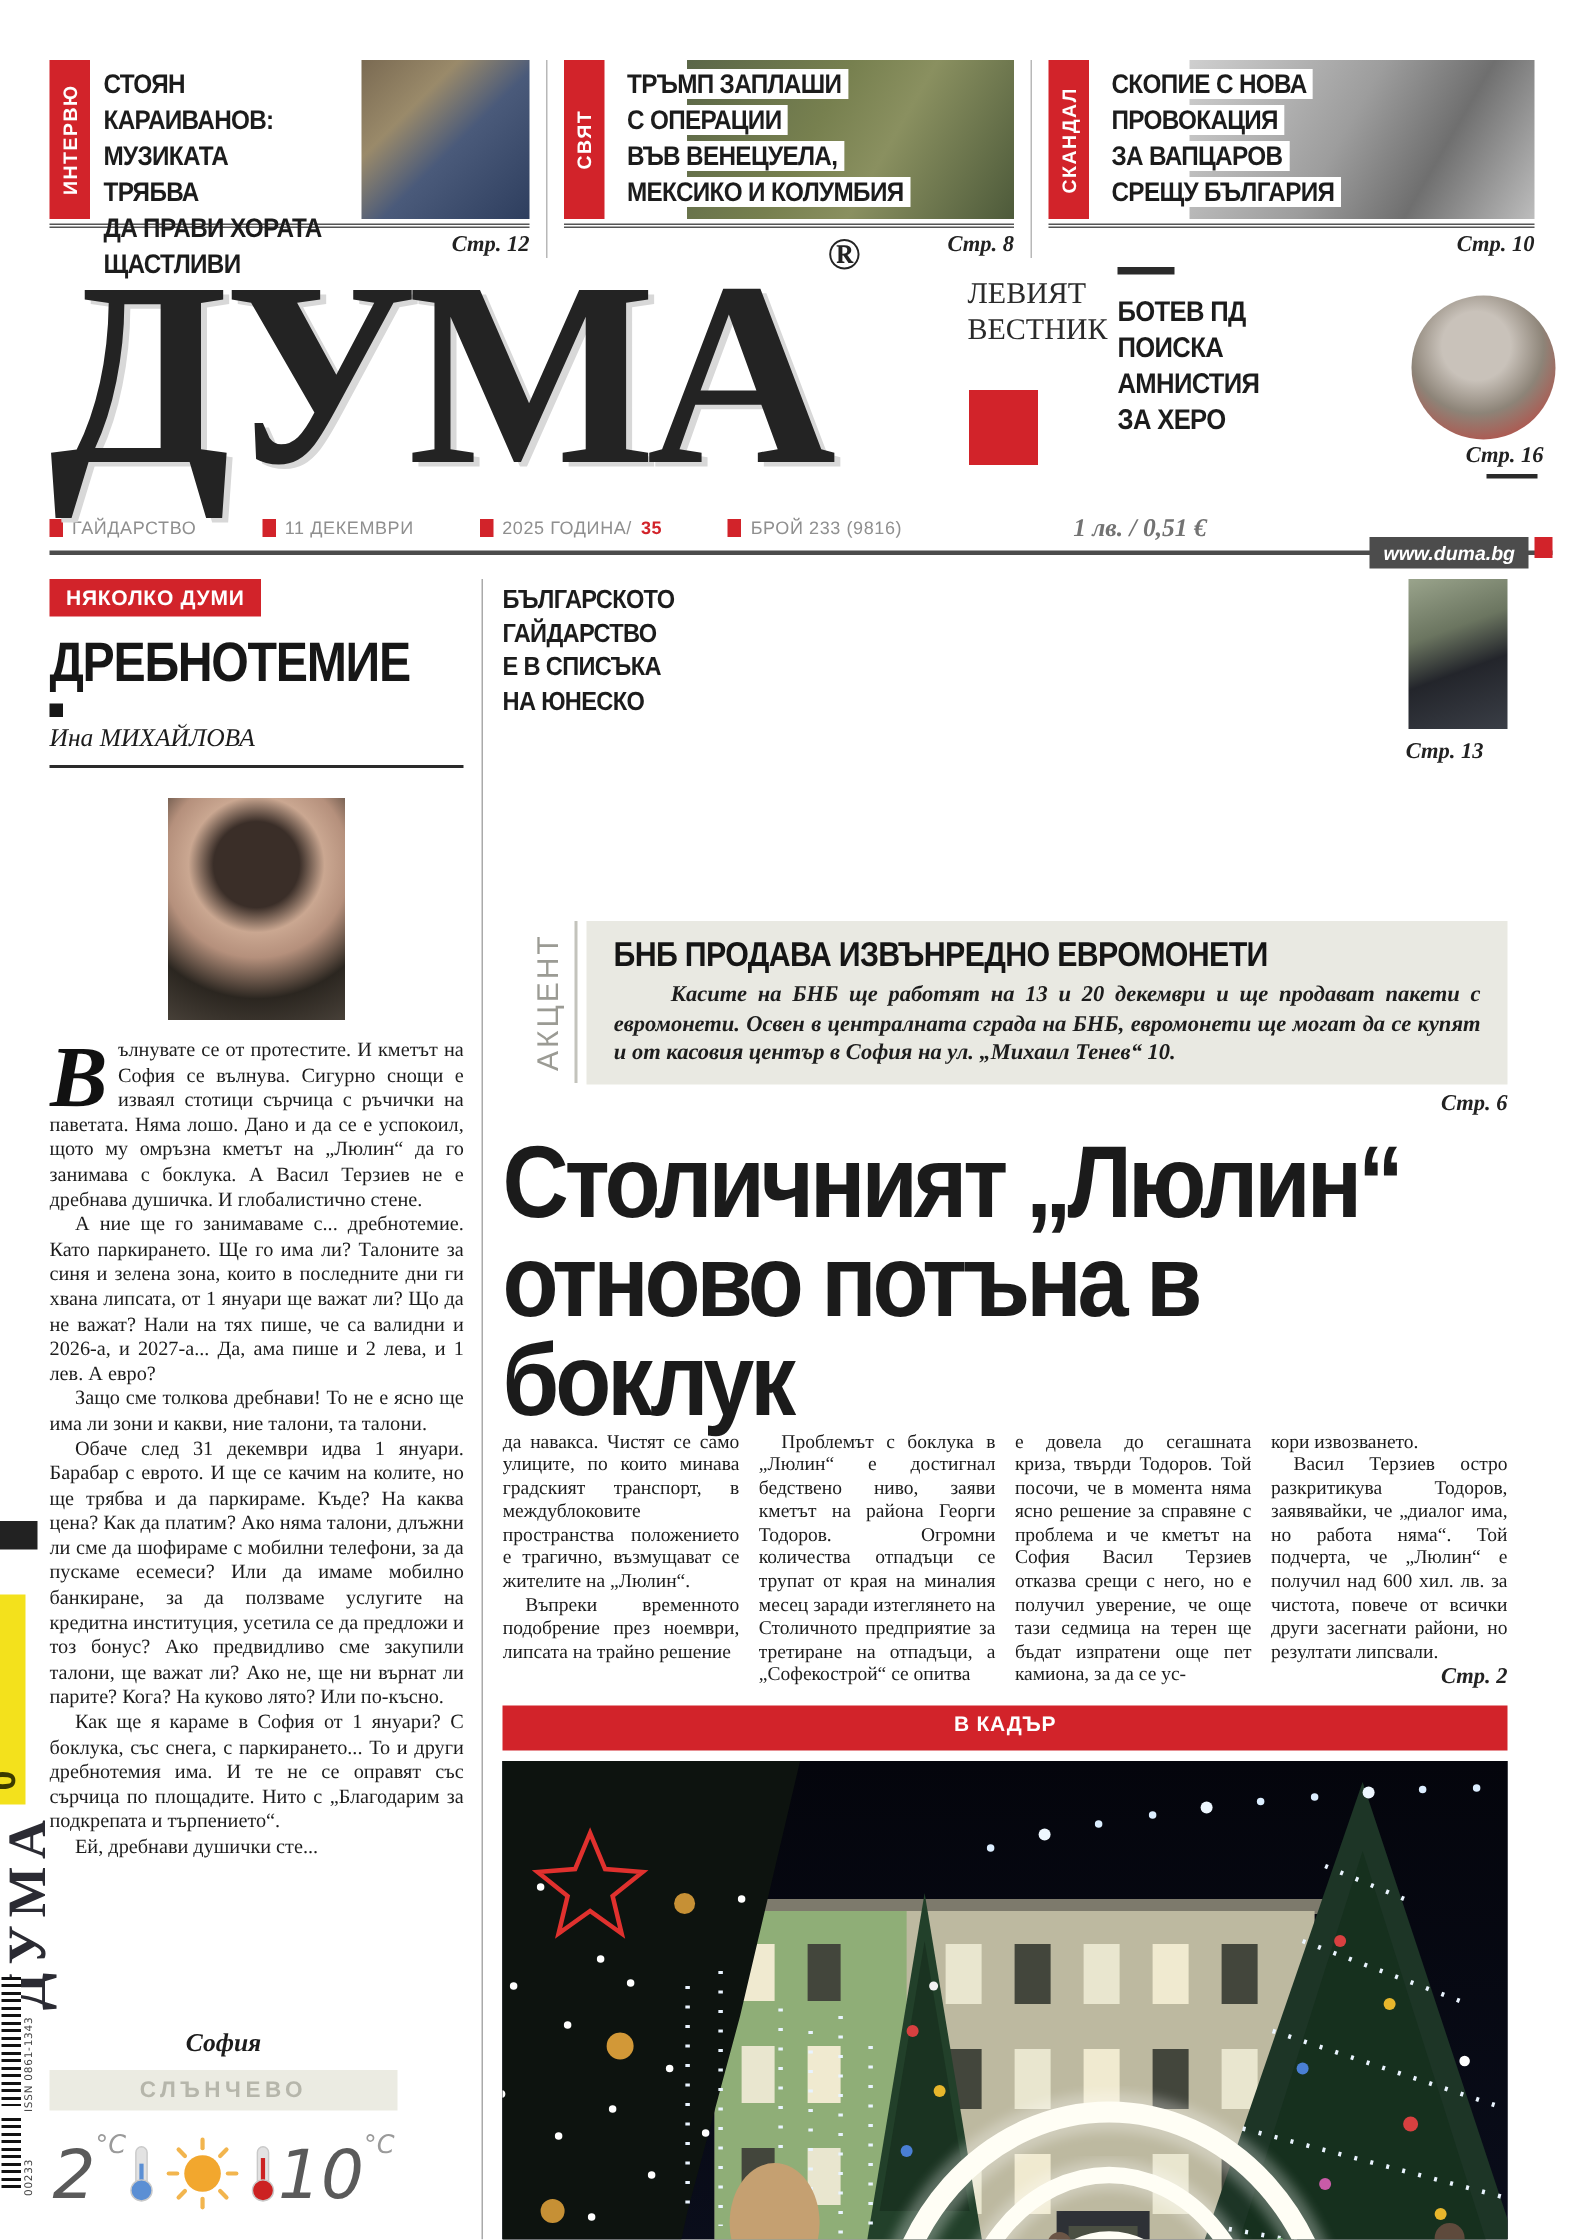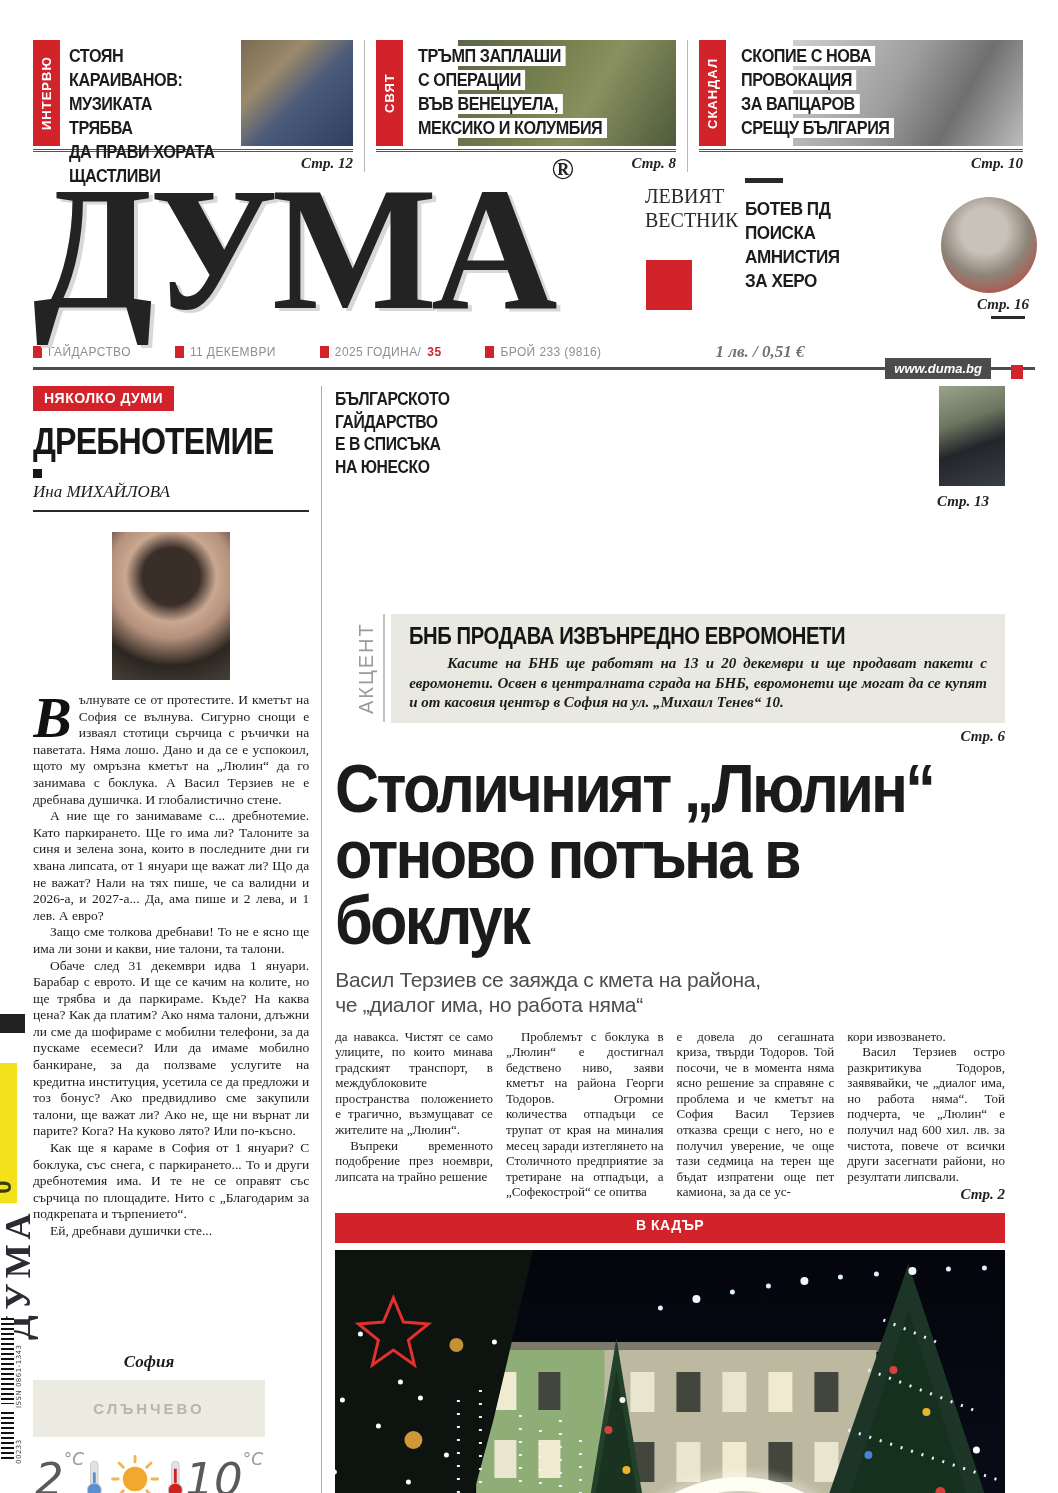--- a/index.html
+++ b/index.html
@@ -46,21 +46,21 @@
   .promo-underline { width:34px; height:3px; background:#2a2a2a; margin:3px 12px 0 auto; }
 
   
   .dateline { display:flex; align-items:center; margin-top:4px; height:20px; }
   .dl-item { display:flex; align-items:center; gap:6px; color:#8f8f8f;
              font:12px "Liberation Sans",sans-serif; letter-spacing:0.4px; margin-right:44px; }
   .sq { width:9px; height:12px; background:#d2232a; display:inline-block; }
   .dl-red { color:#d2232a; font-weight:bold; }
   .price { font:bold italic 17px "Liberation Serif",serif; color:#737373; margin-left:70px; }
   .main-rule { position:relative; height:3px; background:#4c4c4c; margin-top:5px; }
-  .site-wrap { position:absolute; right:12px; top:-9px; display:flex; align-items:flex-end; gap:20px; }
+  .site-wrap { position:absolute; right:0; top:-9px; display:flex; align-items:flex-start; gap:4px; }
   .site-box { background:#4c4c4c; color:#fff; font:bold italic 13px "Liberation Sans",sans-serif; padding:3px 9px; }
   .site-sq { width:12px; height:14px; background:#d2232a; }
 
   
   .content { display:flex; margin-top:16px; }
   .opinion { flex:0 0 232px; padding-right:12px; border-right:1px solid #aaa; }
   .mainc   { flex:1; padding-left:13px; padding-right:30px; }
 
   .rubric { display:inline-block; background:#d2232a; color:#fff; font:bold 14px "Liberation Sans",sans-serif;
             padding:4px 11px 5px; letter-spacing:0.5px; }
@@ -108,21 +108,21 @@
   .lead-page { text-align:right; margin-top:2px; }
 
   
   .vkadar-bar { margin-top:10px; height:30px; background:#d2232a; color:#fff; text-align:center;
                 font:bold 14px/25px "Liberation Sans",sans-serif; letter-spacing:0.5px; }
   .big-photo { margin-top:7px; width:100%; height:438px; display:block; background:#070912; }
 
   
   .weather { position:absolute; left:33px; top:1352px; width:232px; text-align:center; }
   .w-city { font:bold italic 17px "Liberation Serif",serif; }
-  .w-cond { margin-top:8px; background:#ebebe2; padding:20px 0; font:bold 15px "Liberation Sans",sans-serif;
+  .w-cond { margin-top:8px; background:#ebebe2; padding:5px 0; font:bold 15px "Liberation Sans",sans-serif;
             color:#b6b6ab; letter-spacing:3px; }
   .w-row { display:flex; align-items:center; justify-content:space-between; margin-top:10px; padding:0 2px;font-style:italic; }
   .temp { font-family:"DejaVu Sans",sans-serif; font-weight:200; font-size:45px; line-height:1; color:#5a5a5a; }
   .temp sup { font-size:17px; color:#9a9a9a; vertical-align:super; top:-14px; position:relative; }
 
   
   .spine-black { position:absolute; left:0; top:1014px; width:25px; height:19px; background:#222; }
   .spine-yellow { position:absolute; left:0; top:1063px; width:17px; height:140px; background:#f3e11c; }
   .spine-zero { position:absolute; left:-4px; bottom:2px; font:bold 24px "Liberation Sans",sans-serif;
                 color:#3a3a00; transform:rotate(-90deg); }
@@ -282,22 +282,20 @@
                 <h3 class="akcent-title">БНБ ПРОДАВА ИЗВЪНРЕДНО ЕВРОМОНЕТИ</h3>
                 <p class="akcent-text">Касите на БНБ ще работят на 13 и 20 декември и ще продават пакети с евромонети. Освен в централната сграда на БНБ, евромонети ще могат да се купят и от касовия център в София на ул. „Михаил Тенев“ 10.</p>
               </div>
             </div>
             <div class="akcent-page"><span class="page-num">Стр. 6</span></div>
           </div>
         </div>
 
         <h1 class="headline">Столичният „Люлин“
 отново потъна в боклук</h1>
-        <h2 class="subhead">Васил Терзиев се заяжда с кмета на района,
-че „диалог има, но работа няма“</h2>
 
         <div class="lead-cols">
           <div class="lcol">
               <p class="cont">да навакса. Чистят се само улиците, по които минава градският транспорт, в междублоковите пространства положението е трагично, възмущават се жителите на „Люлин“.</p>
               <p>Въпреки временното подобрение през ноември, липсата на трайно решение</p>
             </div>
           <div class="lcol">
               <p>Проблемът с боклука в „Люлин“ е достигнал бедствено ниво, заяви кметът на района Георги Тодоров. Огромни количества отпадъци се трупат от края на миналия месец заради изтеглянето на Столичното предприятие за третиране на отпадъци, а „Софекострой“ се опитва</p>
             </div>
           <div class="lcol">

